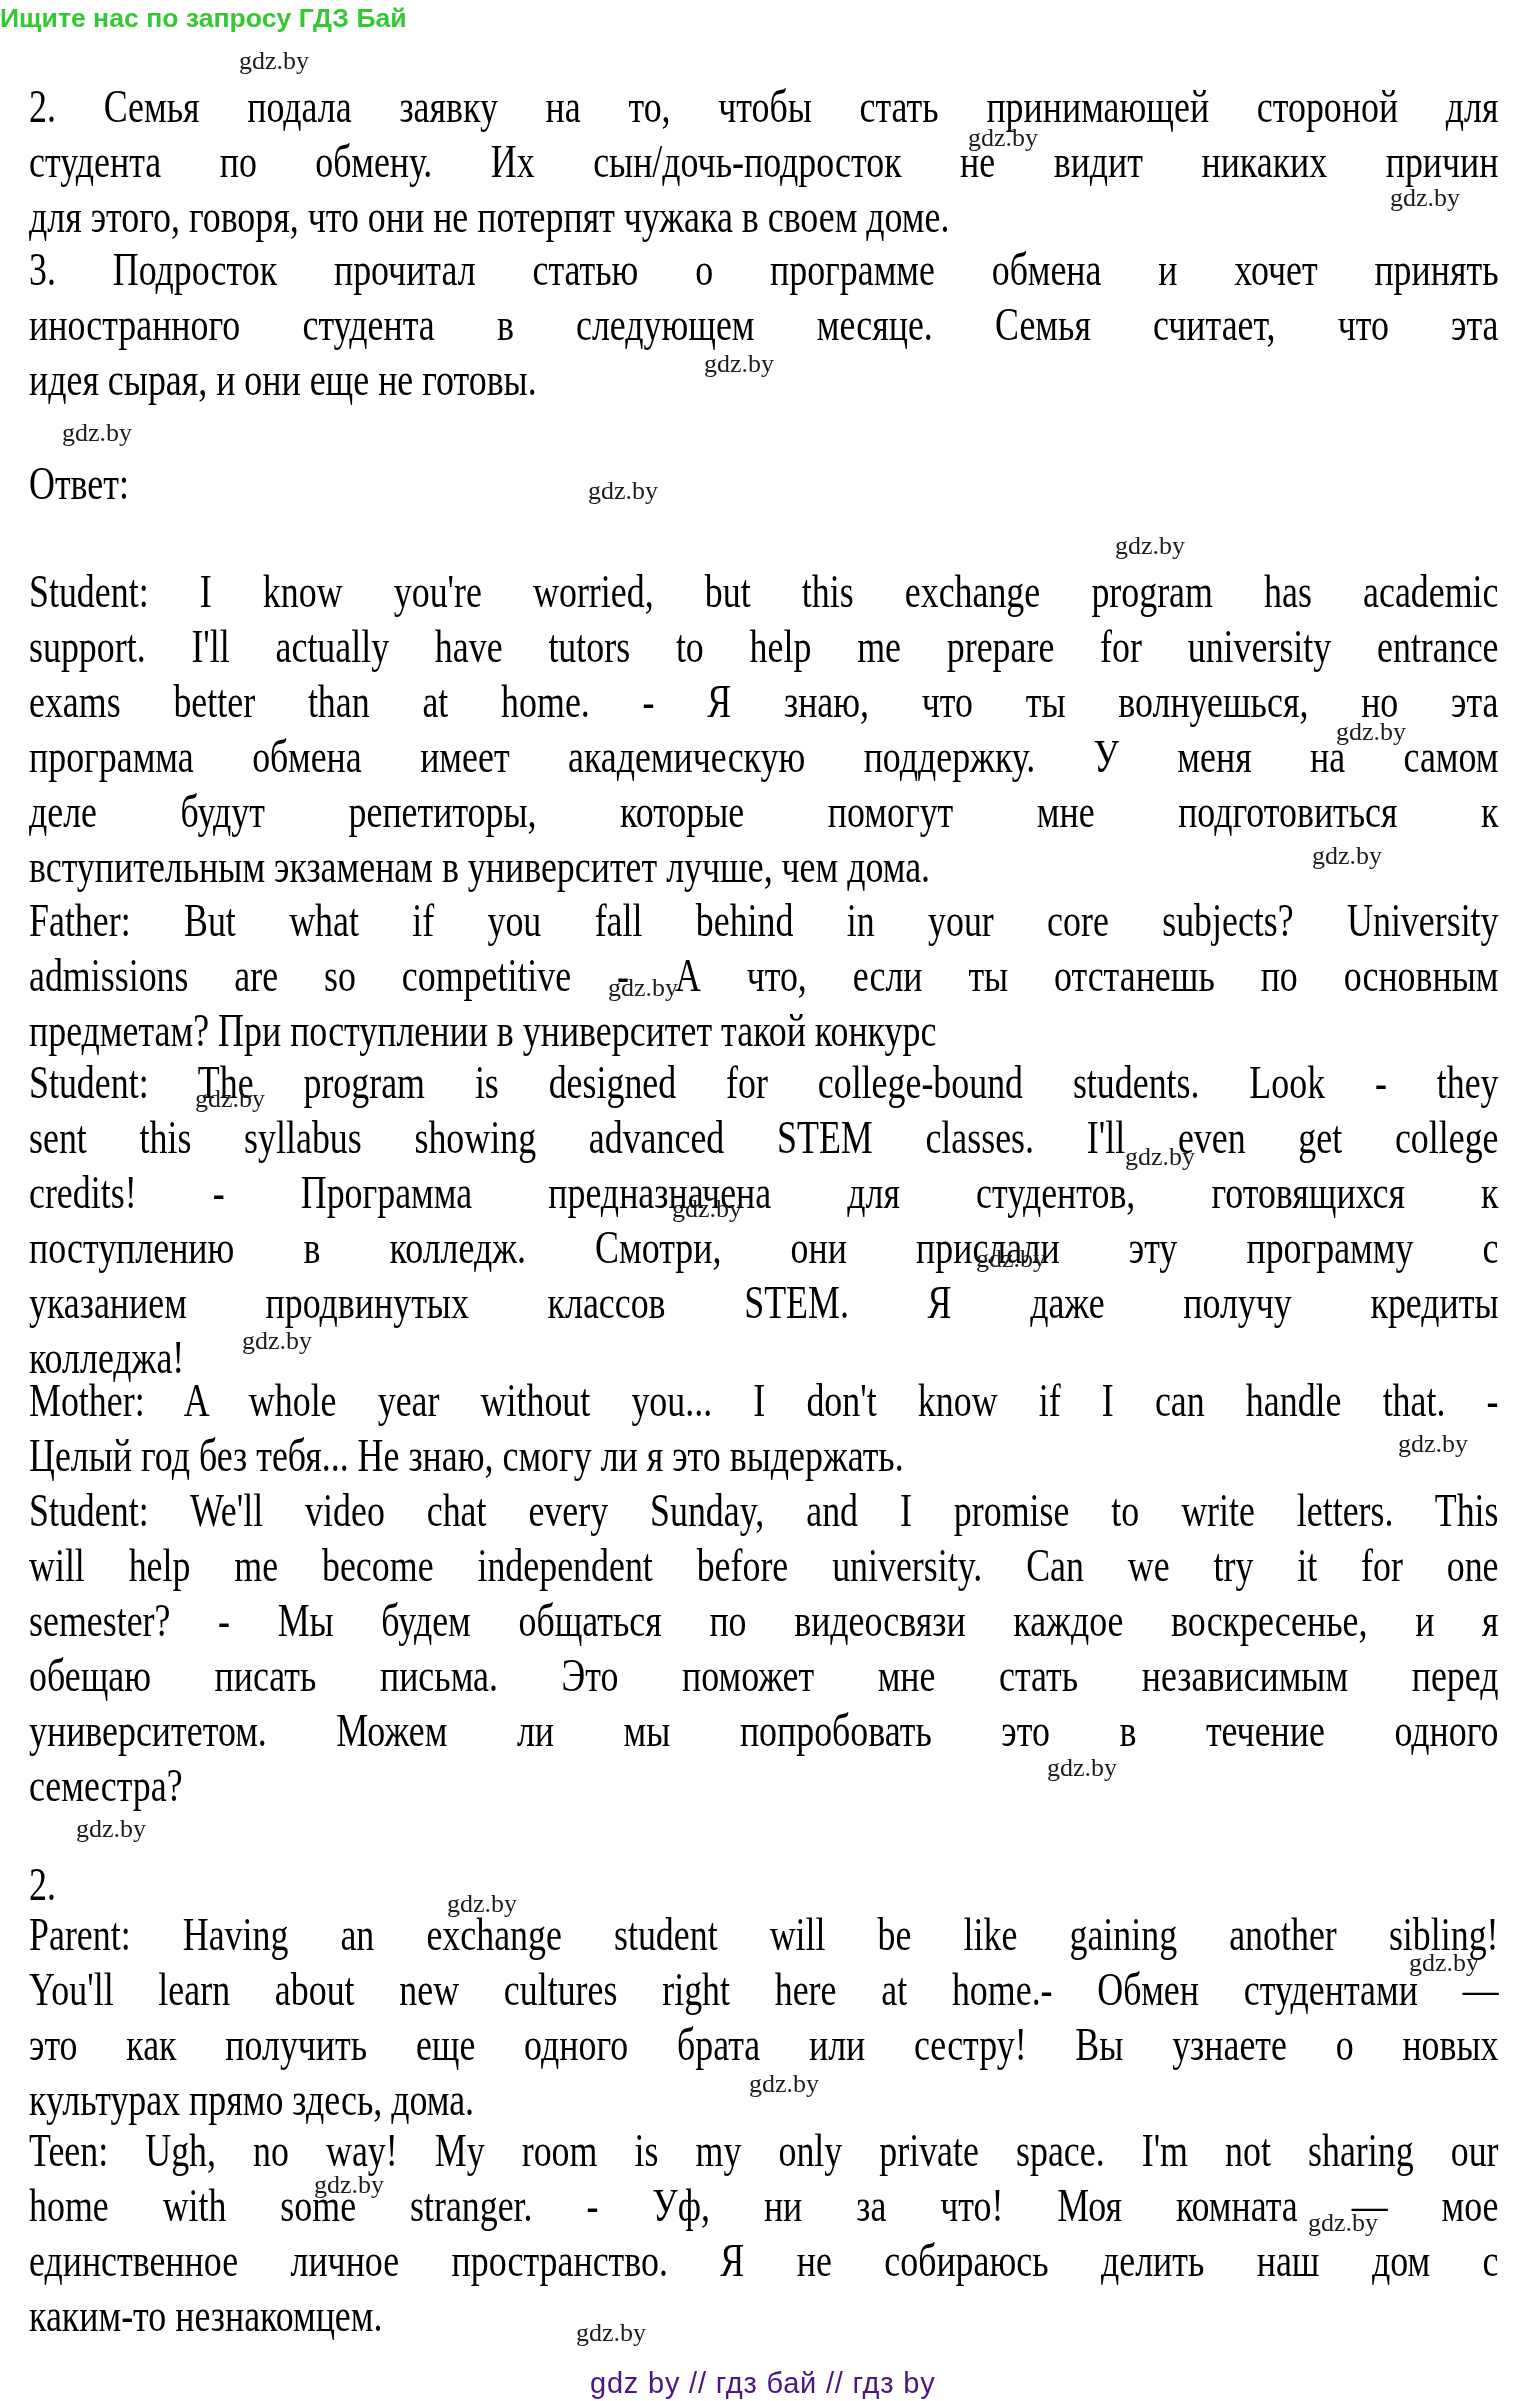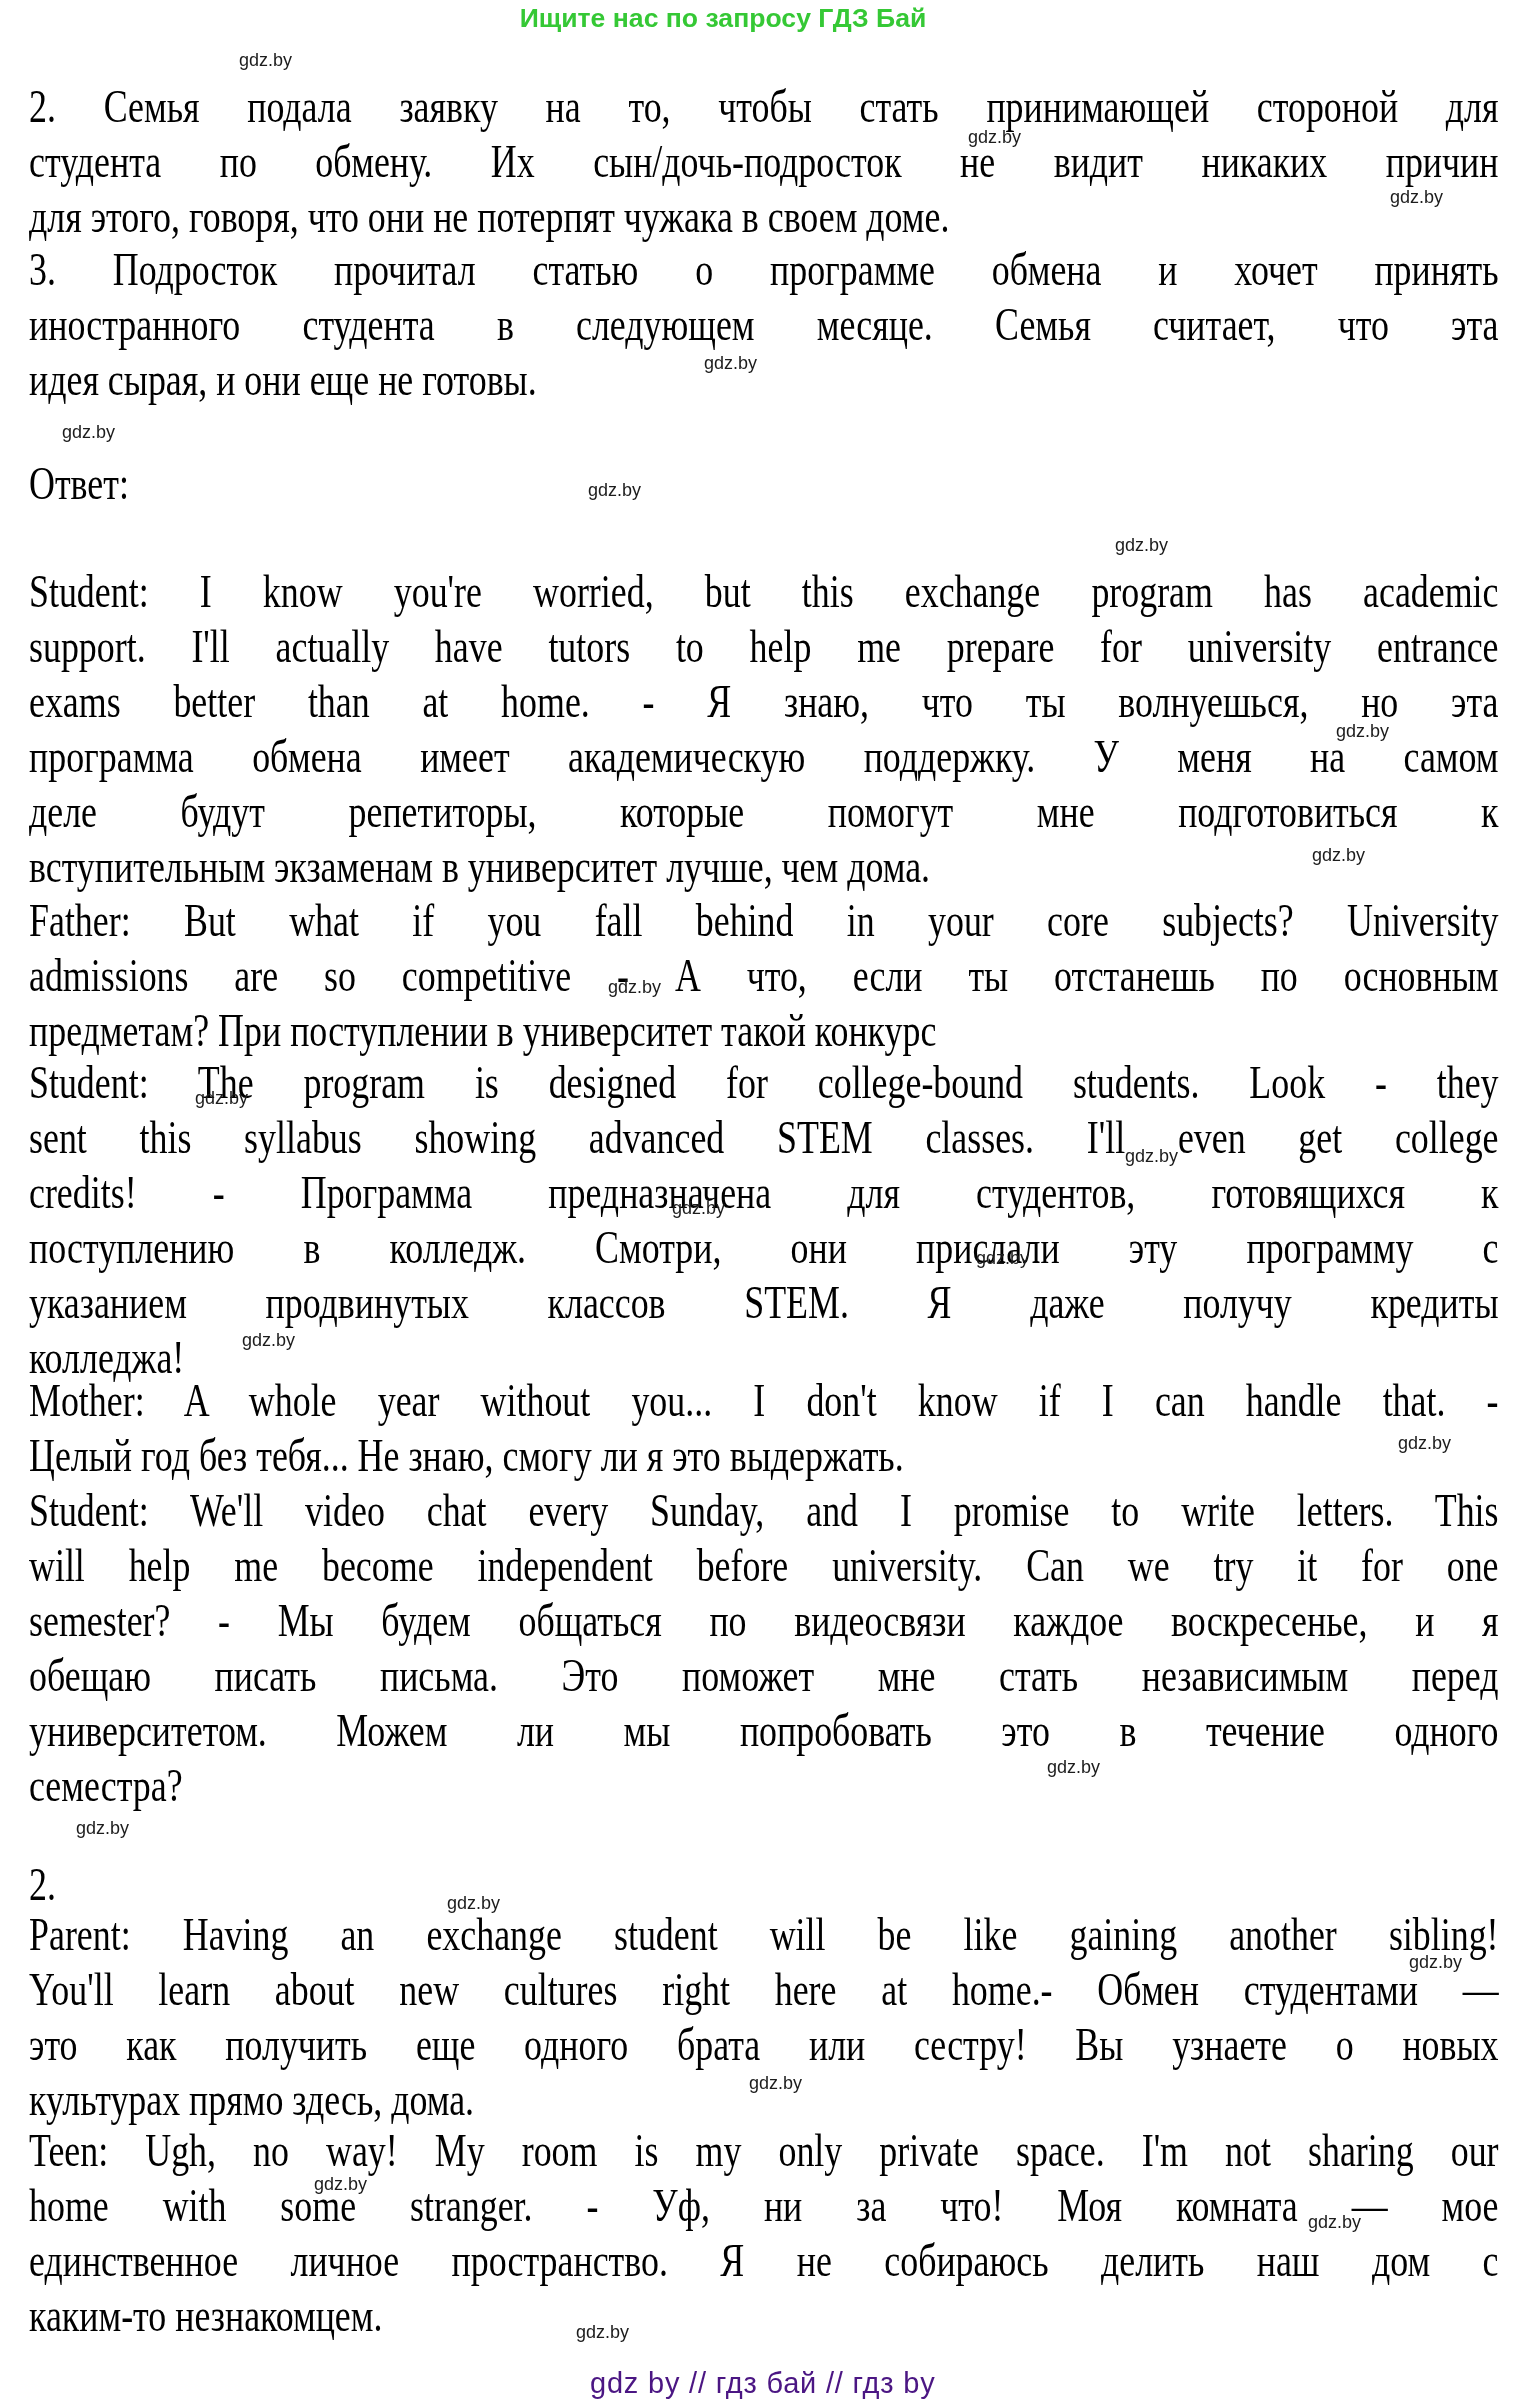--- a/index.html
+++ b/index.html
@@ -7,21 +7,20 @@
     width: 1529px; height: 2401px;
     background: #ffffff;
     position: relative;
     overflow: hidden;
     font-family: "Liberation Serif", serif;
   }
   .promo {
     position: absolute;
     top: 3.2px; left: 0;
     width: 1446px;
-    text-align: center;
     font-family: "Liberation Sans", sans-serif;
     font-size: 26.6px;
     font-weight: bold;
     letter-spacing: 0px;
   }
   .doc { position: absolute; top: 0; left: 0; width: 1529px; height: 2401px; }
   .block { position: absolute; left: 29px; }
   .line {
     font-family: "Liberation Serif", serif;
     font-size: 46px;
@@ -29,22 +28,22 @@
     color: #000000;
     white-space: normal;
     width: 1884px;
     transform: scaleX(0.78);
     transform-origin: 0 0;
     text-align: left;
   }
   .line.j { text-align: justify; text-align-last: justify; }
   .wm {
     position: absolute;
-    font-family: Liberation Sans, sans-serif;
-    font-size: 18px;
+    font-family: Liberation Serif, serif;
+    font-size: 26px;
     line-height: 21px;
     white-space: nowrap;
   }
   .footer {
     position: absolute;
     font-family: "Liberation Sans", sans-serif;
     font-size: 29px;
     letter-spacing: 0.8px;
     white-space: nowrap;
   }

